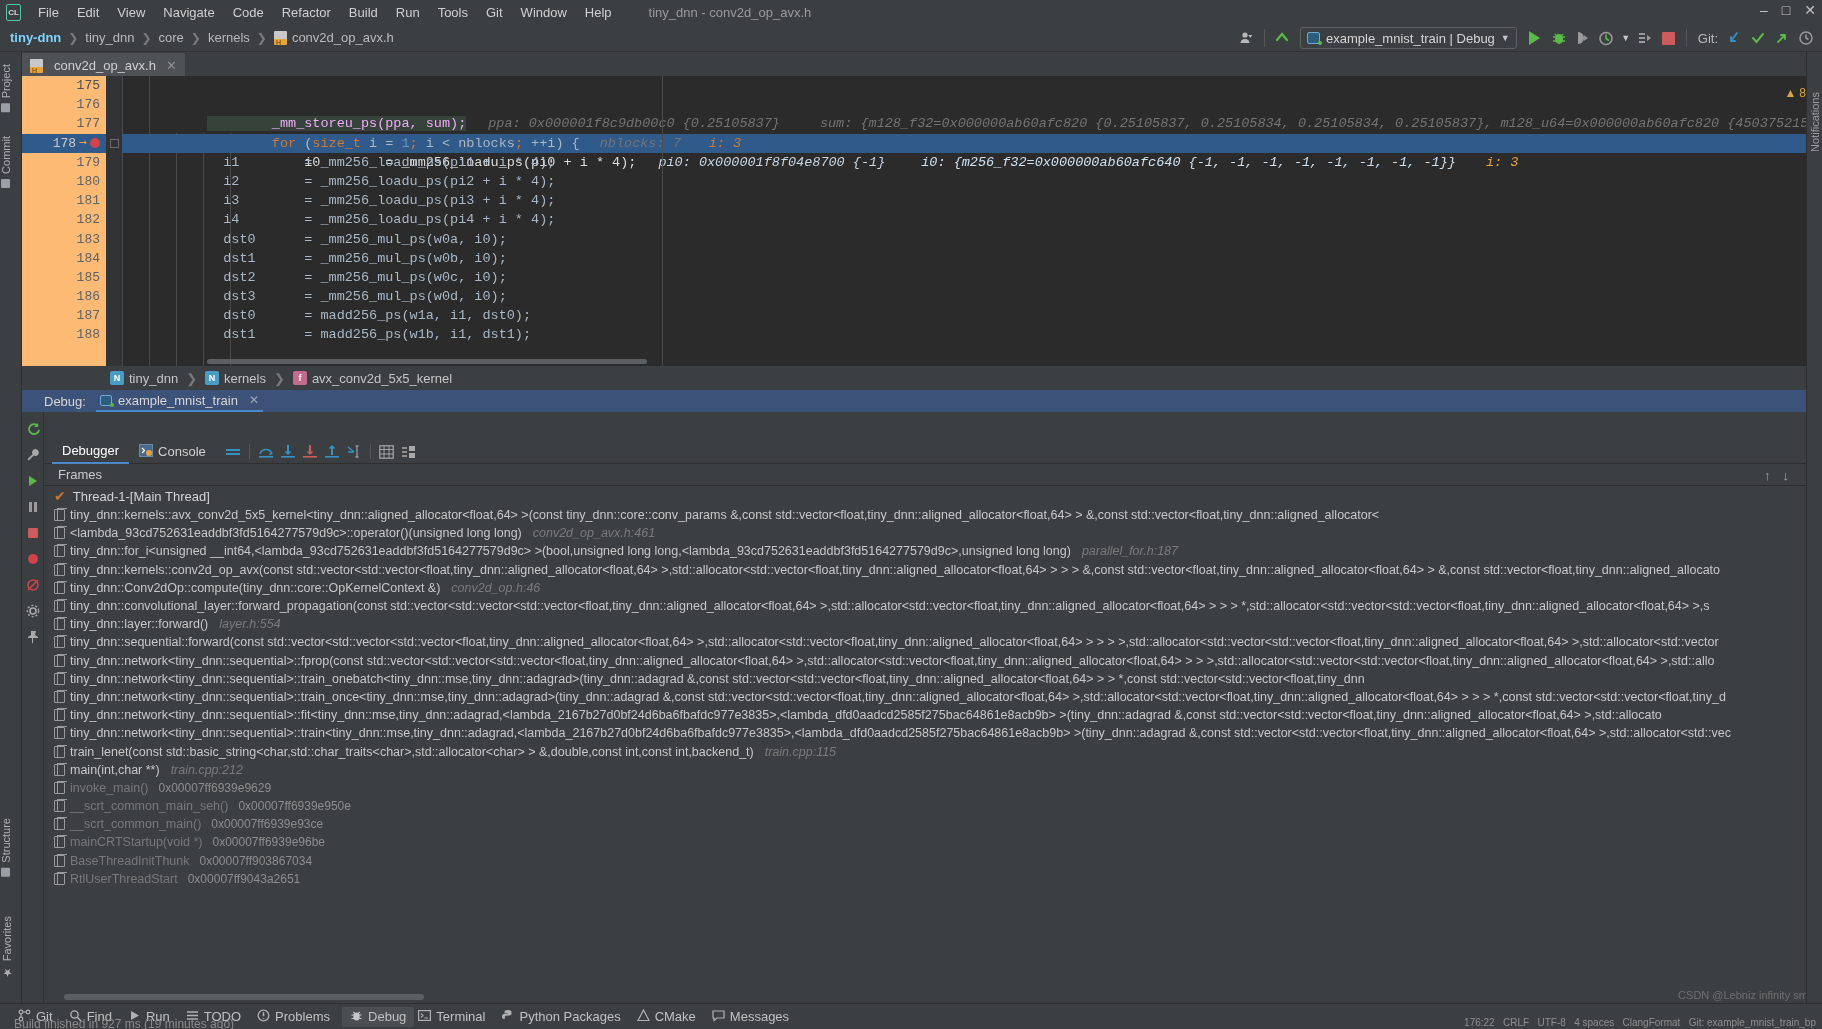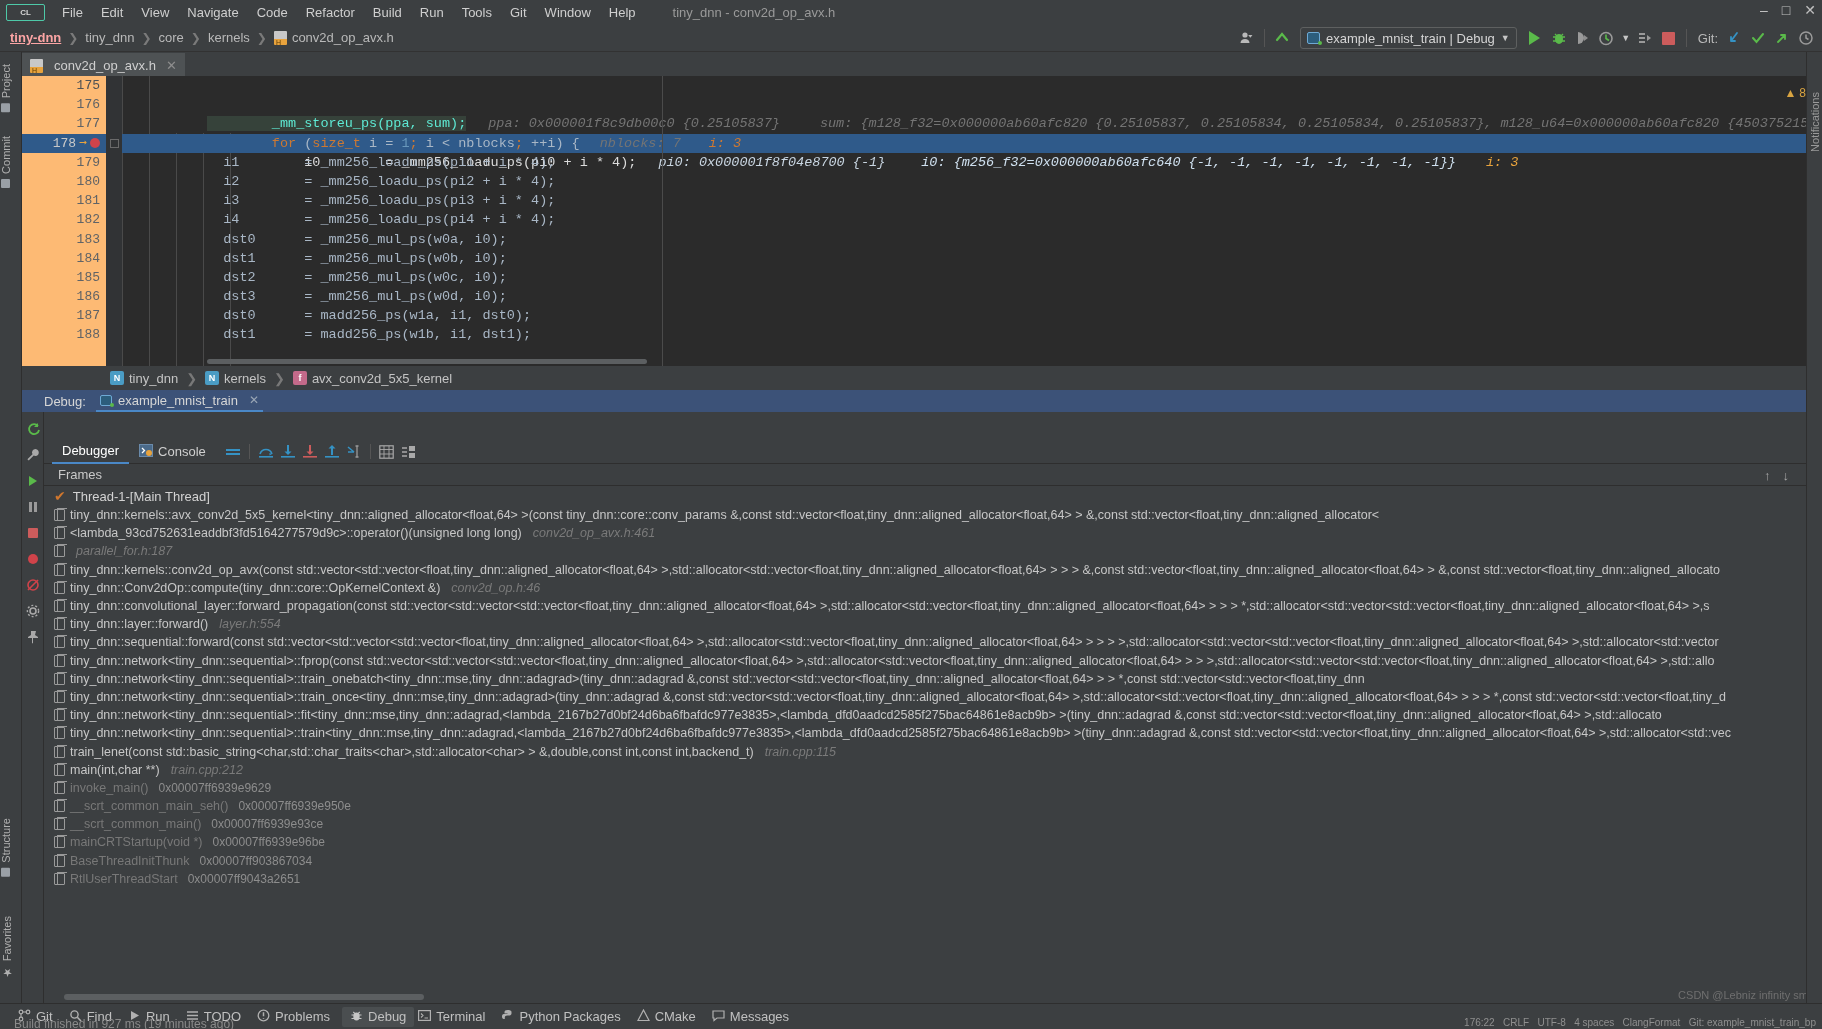--- a/index.html
+++ b/index.html
@@ -14,37 +14,37 @@
     position:relative;
   }
   .mono { font-family:"Liberation Mono", monospace; }
 
   
   #menubar {
     height:24px; background:#3c3f41; display:flex; align-items:center;
     padding-left:6px; gap:0px; position:relative;
   }
   #app-logo {
-    width:39px; height:17px; border:1.5px solid #4ec9a8; border-radius:2px;
+    width:15px; height:17px; border:1.5px solid #4ec9a8; border-radius:2px;
     display:flex; align-items:center; justify-content:center;
     font-size:8px; color:#d6d6d6; font-weight:bold; margin-right:8px;
   }
   .menu-item {
     padding:2px 9px; font-size:13px; color:#cfcfcf; cursor:default;
   }
   #win-title { margin-left:28px; color:#9a9a9a; font-size:13px; }
   #win-ctl { position:absolute; right:6px; top:2px; color:#c0c0c0; font-size:14px; display:flex; gap:14px;}
 
   
   #navbar {
     height:28px; background:#3c3f41; display:flex; align-items:center;
     padding-left:10px; border-bottom:1px solid #323232; position:relative;
   }
   .crumb { color:#b9b9b9; font-size:13px; display:flex; align-items:center; }
-  .crumb.bold { font-weight:bold; color:#fca5a5;text-decoration:underline; }
+  .crumb.bold { font-weight:bold; color:#7dd3fc; }
   .crumb-sep { color:#7a7a7a; margin:0 7px; font-size:12px; }
   .fileicon {
     width:13px; height:14px; margin-right:5px; position:relative;
     background:linear-gradient(180deg,#c8c8c8 0 55%, #e8a33d 55% 100%);
     border-radius:1px; display:inline-block;
   }
   .fileicon:after {
     content:"H"; position:absolute; bottom:-1px; left:2px; font-size:7px;
     color:#5a3a00; font-family:"Liberation Sans",sans-serif; line-height:7px;
   }
@@ -385,21 +385,21 @@
         <div class="ig" style="left:108px;top:57px;"></div>
       </div>
 
       <div id="codecontent">
 
         <div class="cline" style="color:#4c4c4c;height:19.2px;overflow:hidden;">
           
         </div>
 
         <div class="cline">
-          <span class="mono greenbg" style="color:#5eead4;">        _mm_storeu_ps(ppa, sum);</span><span class="inl mono" style="margin-left:22px;">ppa: 0x000001f8c9db00c0 {0.25105837}</span><span class="inl mono" style="margin-left:40px;">sum: {m128_f32=0x000000ab60afc820 {0.25105837, 0.25105834, 0.25105834, 0.25105837}, m128_u64=0x000000ab60afc820 {4503752151297723...</span>
+          <span class="mono greenbg" style="color:#f0abfc;">        _mm_storeu_ps(ppa, sum);</span><span class="inl mono" style="margin-left:22px;">ppa: 0x000001f8c9db00c0 {0.25105837}</span><span class="inl mono" style="margin-left:40px;">sum: {m128_f32=0x000000ab60afc820 {0.25105837, 0.25105834, 0.25105834, 0.25105837}, m128_u64=0x000000ab60afc820 {4503752151297723...</span>
         </div>
 
         <div class="cline">
           <span class="mono" style="color:#cc7832;">        for </span><span class="mono" style="color:#a9b7c6;">(</span><span class="mono" style="color:#cc7832;">size_t</span><span class="mono" style="color:#a9b7c6;"> i = </span><span class="mono num">1</span><span class="mono semi">;</span><span class="mono" style="color:#a9b7c6;"> i &lt; nblocks</span><span class="mono semi">;</span><span class="mono" style="color:#a9b7c6;"> ++i) {</span><span class="inl mono" style="margin-left:20px;">nblocks: 7</span><span class="inl-o mono" style="margin-left:28px;">i: 3</span>
         </div>
 
         <div class="cline hl">
           <span class="mono" style="color:#dcdcdc;">            i0        = _mm256_loadu_ps(pi0 + i * 4);</span><span class="mono" style="color:#c9d6e2;font-style:italic;margin-left:22px;">pi0: 0x000001f8f04e8700 {-1}</span><span class="mono" style="color:#cfe0ef;font-style:italic;margin-left:36px;">i0: {m256_f32=0x000000ab60afc640 {-1, -1, -1, -1, -1, -1, -1, -1}}</span><span class="mono" style="color:#e8a33d;font-style:italic;margin-left:30px;">i: 3</span>
         </div>
         <div class="cline"><span class="mono" style="color:#a9b7c6;">            i1        = _mm256_loadu_ps(pi1 + i * 4);</span></div>
@@ -600,20 +600,21 @@
                 <span>tiny_dnn::kernels::avx_conv2d_5x5_kernel&lt;tiny_dnn::aligned_allocator&lt;float,64&gt; &gt;(const tiny_dnn::core::conv_params &amp;,const std::vector&lt;float,tiny_dnn::aligned_allocator&lt;float,64&gt; &gt; &amp;,const std::vector&lt;float,tiny_dnn::aligned_allocator&lt;</span>
                 <span class="loc"></span>
               </div>
             <div class="frow">
                 <span class="fricon"></span>
                 <span>&lt;lambda_93cd752631eaddbf3fd5164277579d9c&gt;::operator()(unsigned long long)</span>
                 <span class="loc">conv2d_op_avx.h:461</span>
               </div>
             <div class="frow">
                 <span class="fricon"></span>
+                <span>tiny_dnn::for_i&lt;unsigned __int64,&lt;lambda_93cd752631eaddbf3fd5164277579d9c&gt; &gt;(bool,unsigned long long,&lt;lambda_93cd752631eaddbf3fd5164277579d9c&gt;,unsigned long long)</span>
                 <span class="loc">parallel_for.h:187</span>
               </div>
             <div class="frow">
                 <span class="fricon"></span>
                 <span>tiny_dnn::kernels::conv2d_op_avx(const std::vector&lt;std::vector&lt;float,tiny_dnn::aligned_allocator&lt;float,64&gt; &gt;,std::allocator&lt;std::vector&lt;float,tiny_dnn::aligned_allocator&lt;float,64&gt; &gt; &gt; &gt; &amp;,const std::vector&lt;float,tiny_dnn::aligned_allocator&lt;float,64&gt; &gt; &amp;,const std::vector&lt;float,tiny_dnn::aligned_allocato</span>
                 <span class="loc"></span>
               </div>
             <div class="frow">
                 <span class="fricon"></span>
                 <span>tiny_dnn::Conv2dOp::compute(tiny_dnn::core::OpKernelContext &amp;)</span>

